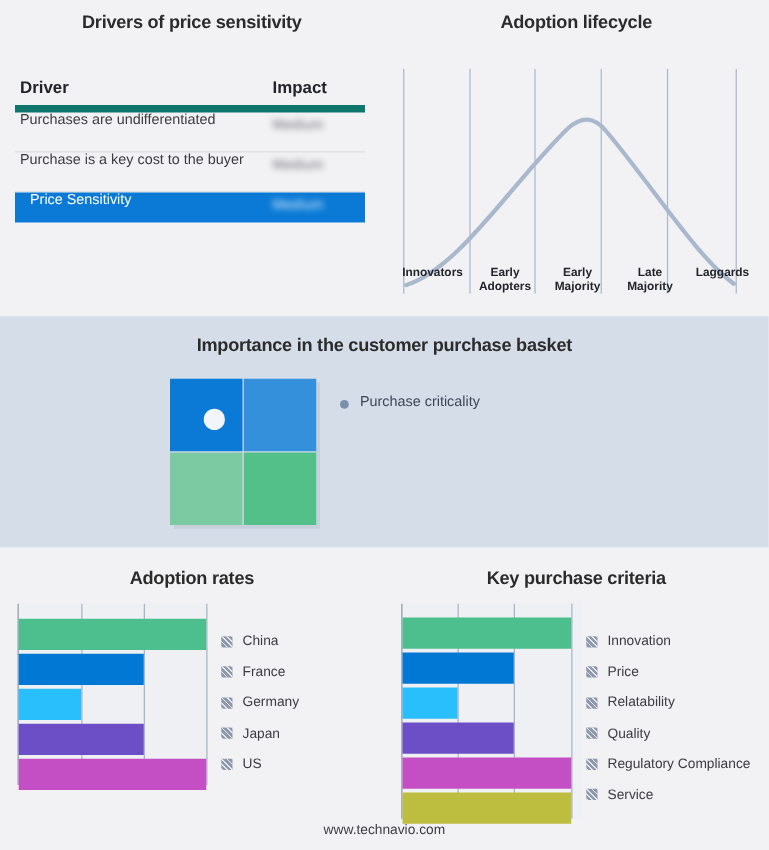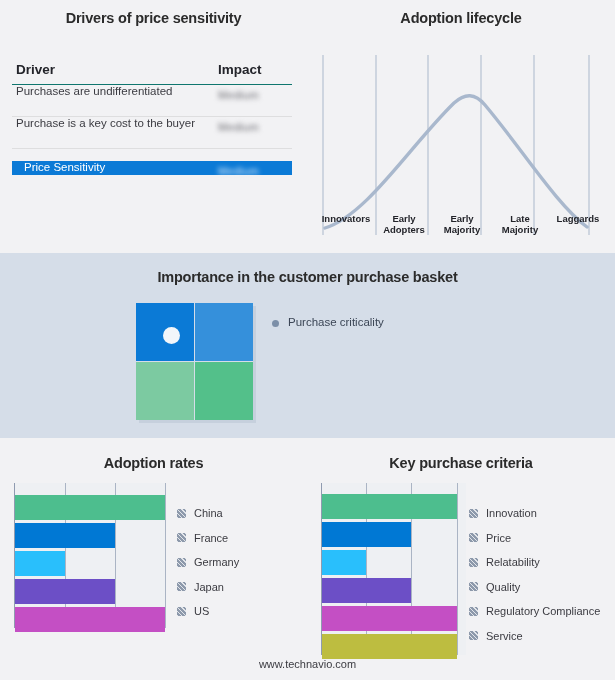--- a/index.html
+++ b/index.html
@@ -14,34 +14,34 @@
   .panel-title {
     font-size: 14.5px; font-weight: bold; color: #2b2b2b;
     text-align: center; letter-spacing: -0.2px;
   }
 
   
   #drivers { position: absolute; left: 0; top: 0; width: 307px; height: 250px; }
   #drivers .panel-title { position: absolute; left: 0; top: 10px; width: 307px; }
   .tbl { position: absolute; left: 12px; top: 62px; width: 280px; }
   .tbl-head { display: flex; align-items: flex-end; padding: 0 4px 7px 4px;
-              border-bottom: 1px solid #0f766e; }
+              border-bottom: 6px solid #0f766e; }
   .tbl-head .c1 { flex: 1; font-size: 13.5px; font-weight: bold; color: #23242a; }
   .tbl-head .c2 { width: 70px; font-size: 13.5px; font-weight: bold; color: #23242a; text-align: left;}
   .tbl-row { display: flex; height: 32px; padding: 0 4px;
              border-bottom: 1px solid #dededf; }
   .tbl-row .c1 { flex: 1; font-size: 11.5px; color: #3b3b41; }
   .tbl-row .c2 { width: 70px; }
   .blur {
     display: inline-block; font-size: 11px; color: #6a6a70;
     filter: blur(2.6px); user-select: none; letter-spacing: 0.3px;
   }
   .tbl-row.hl {
-    background: #0b7ad6; border-bottom: none; height: 14px;
-    margin-top: 12px; padding-left: 12px;
+    background: #0b7ad6; border-bottom: none; height: 24px;
+    padding-left: 12px;
   }
   .tbl-row.hl .c1 { color: #ffffff; font-size: 11.5px; }
   .tbl-row.hl .blur { color: #e8f2fb; }
 
   
   #lifecycle { position: absolute; left: 307px; top: 0; width: 308px; height: 250px; }
   #lifecycle .panel-title { position: absolute; left: 0; top: 10px; width: 308px; }
   #lcplot { position: absolute; left: 10px; top: 55px; width: 290px; height: 180px; }
   #lcplot svg { display: block; }
   .lc-labels { position: absolute; left: 10px; top: 213px; width: 290px;

